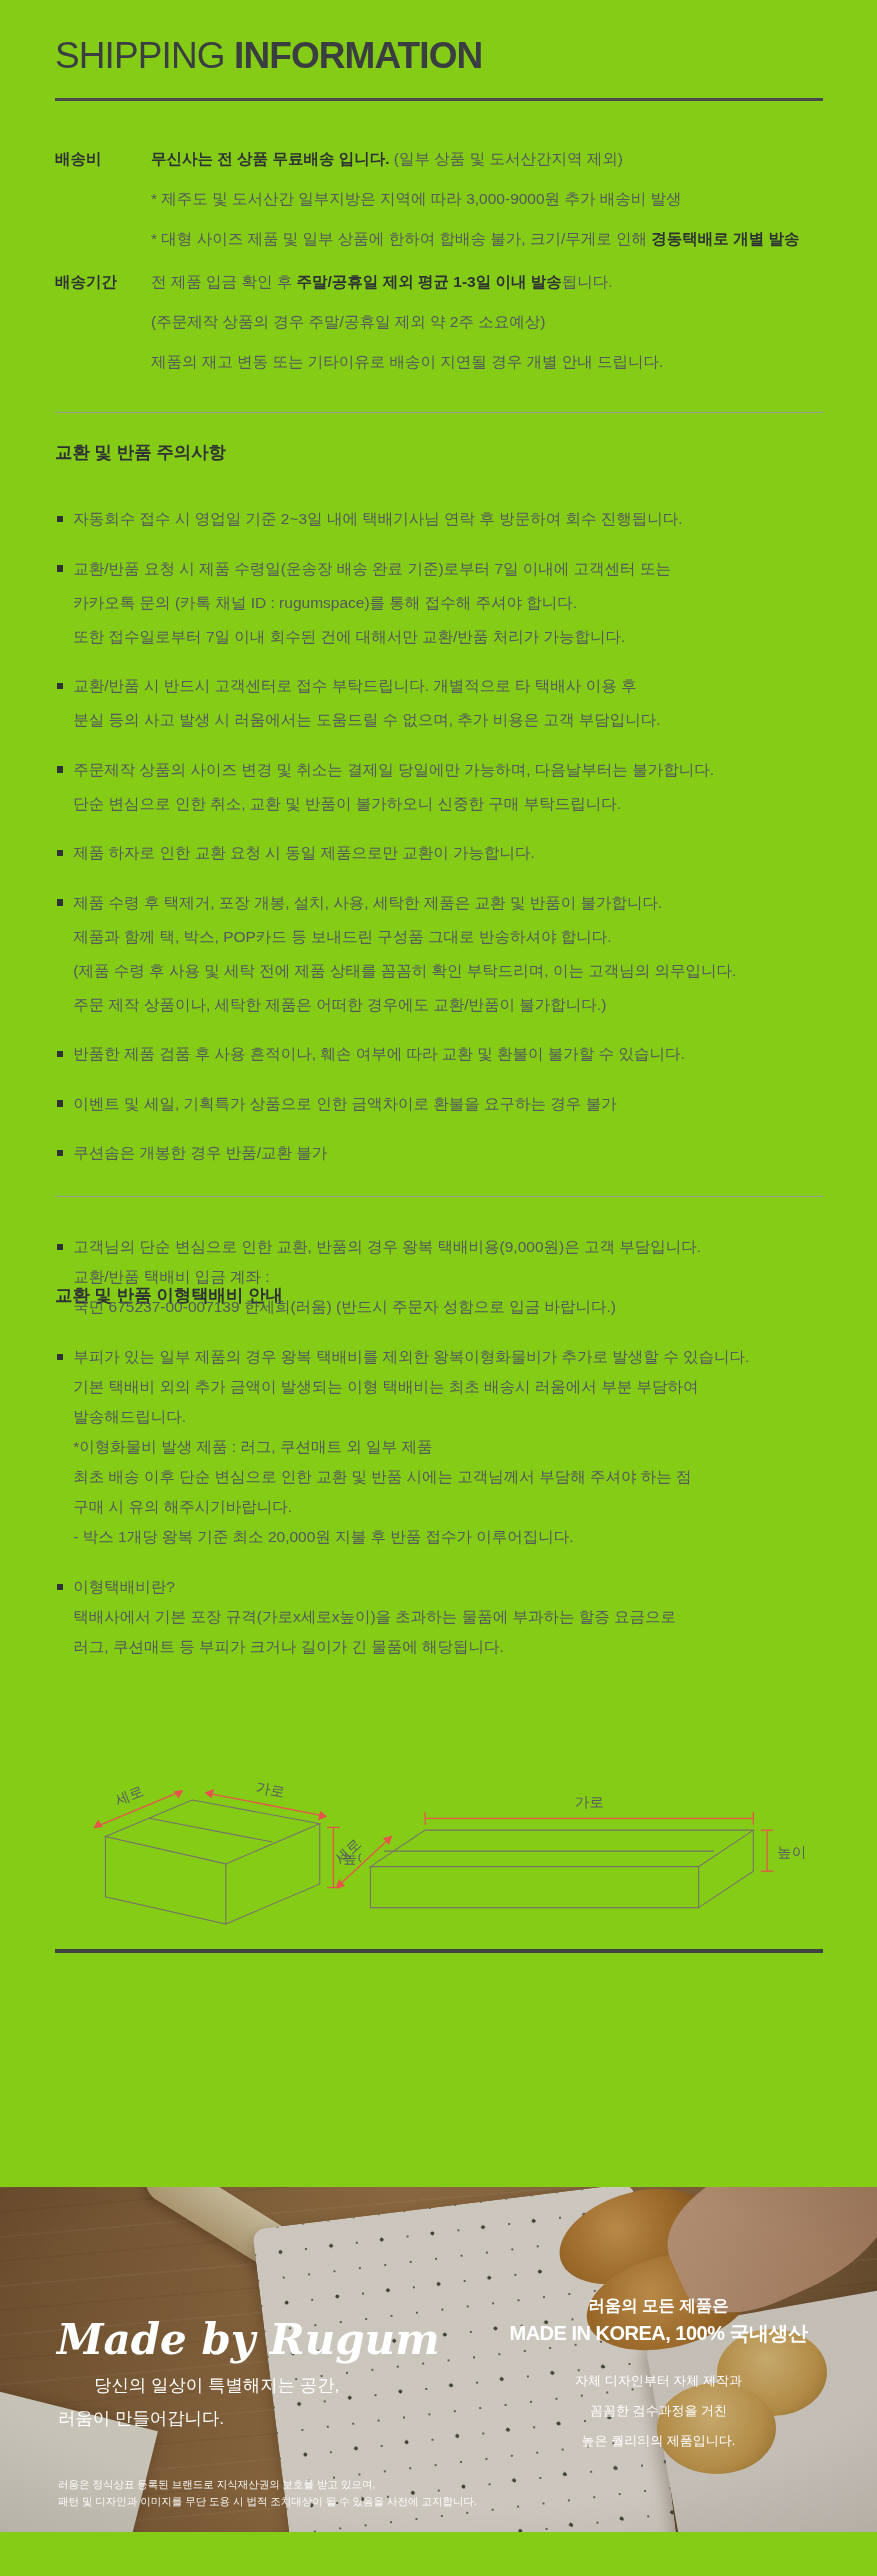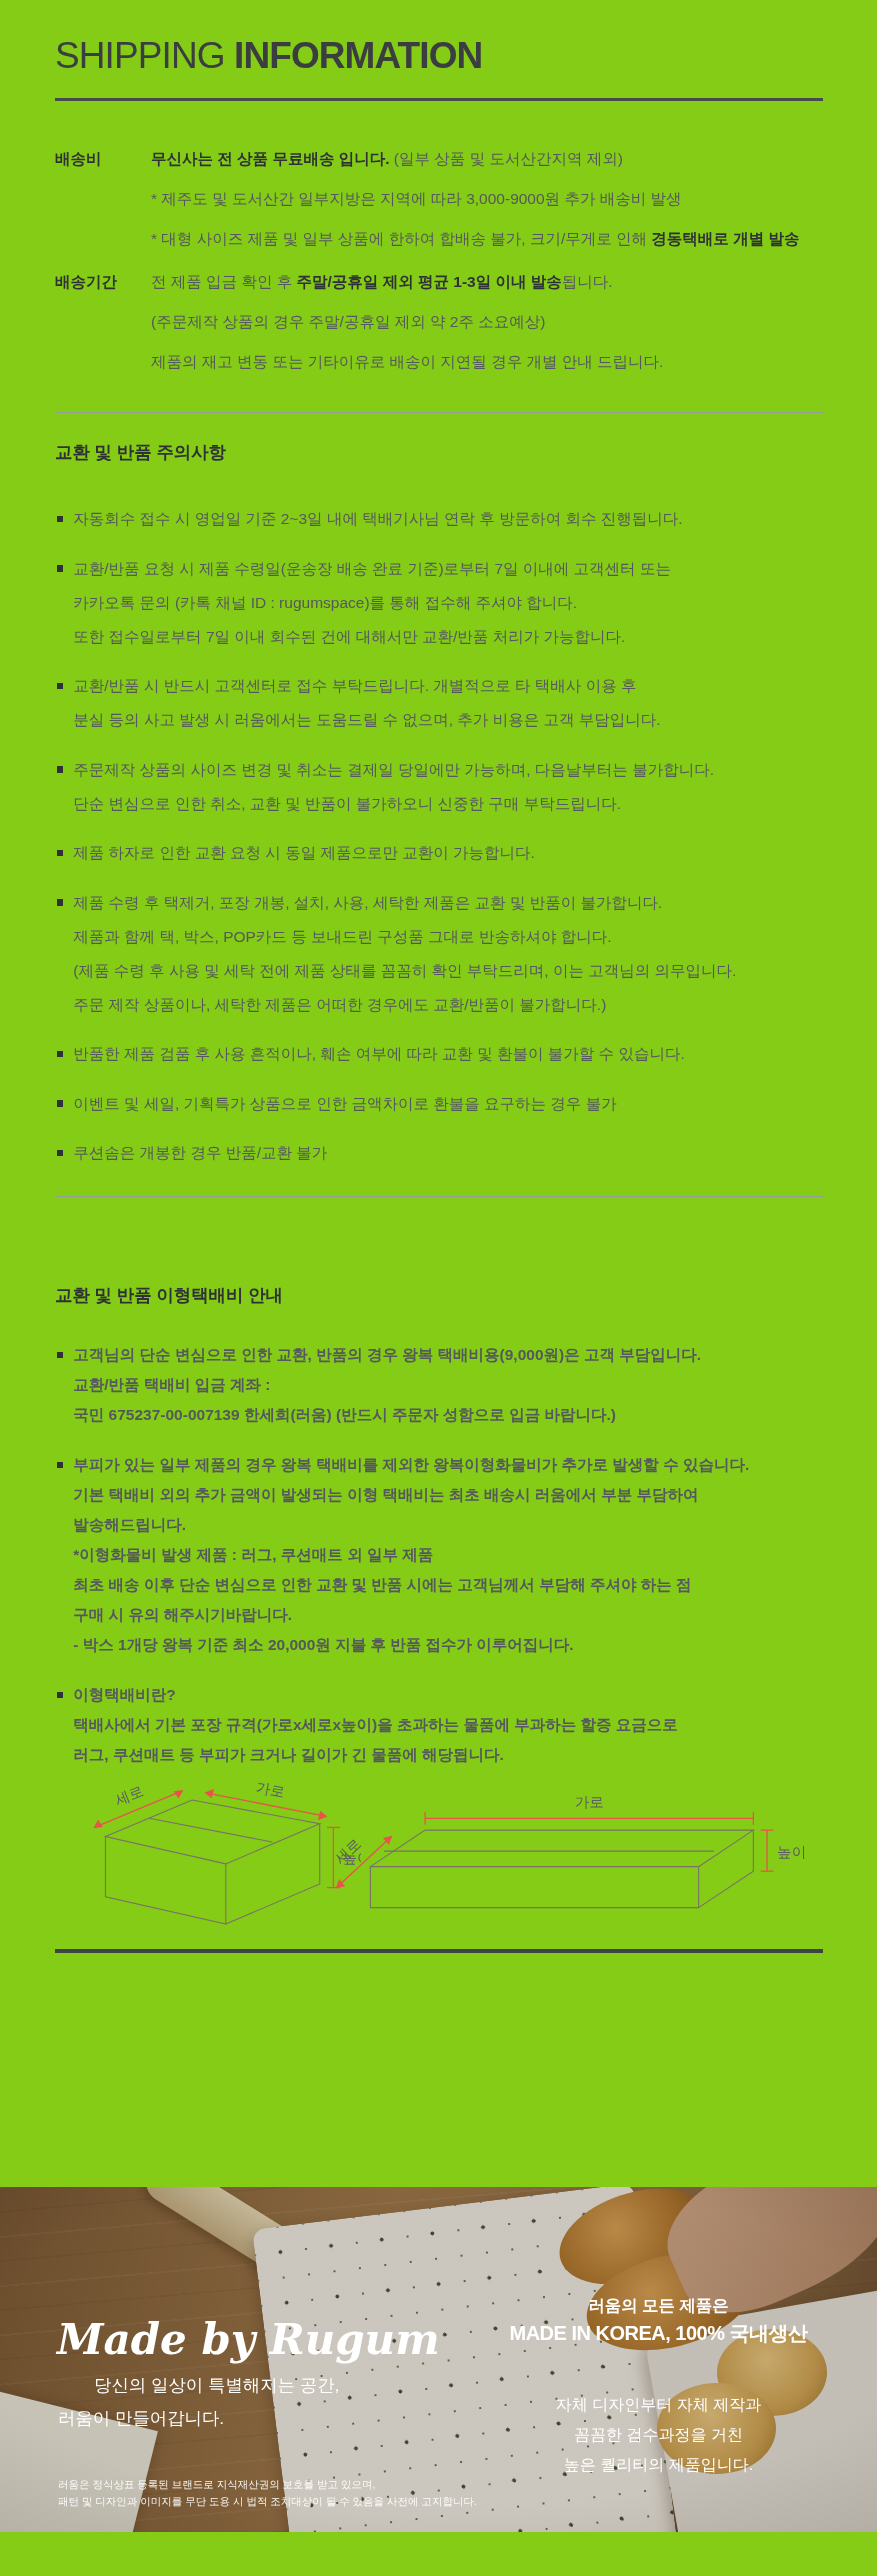--- a/index.html
+++ b/index.html
@@ -20,21 +20,21 @@
   .row-period{top:262px;}
   
   .divider{position:absolute;left:55px;width:768px;height:0.9px;background:#9a9da0;}
   .divider.thick{height:3.7px;background:#3f4143;}
   .div1{top:412px;} .div2{top:1196px;} .div3{top:1949px;}
   
   .sec-heading{position:absolute;left:55px;font-size:17.4px;font-weight:700;color:#2f3235;}
   .h1{top:440px;} .h2{top:1283px;}
   .bullet-list{position:absolute;left:55px;width:786px;margin:0;padding:0;list-style:none;}
   .list1{top:490px;margin-top:12px;} .list1 li{line-height:34px;}
-  .list2{top:1340px;font-weight:bold;} .list2 li{line-height:30px;}
+  .list2{top:1232px;} .list2 li{line-height:30px;}
   .bullet-list li{position:relative;padding-left:18.3px;margin:0 0 15.5px 0;font-size:15.5px;
                   white-space:pre-line;color:#55585c;}
   .list2 li{margin-bottom:20px;}
   .bullet-list li::before{content:"";position:absolute;left:1.8px;top:13.7px;width:6.4px;height:6.4px;background:#2f3235;}
   .list2 li::before{top:12px;}
   
   .diagrams{position:absolute;left:0;top:1780px;width:877px;height:164px;}
   .box-svg{position:absolute;top:0;}
   .svg-left{left:87px;}
   .svg-right{left:329px;}
@@ -70,21 +70,21 @@
   
   .foot-text{position:absolute;color:#fff;}
   .brand-script{left:57px;top:128px;font-family:"DejaVu Serif",serif;font-style:italic;font-weight:700;
     font-size:42px;letter-spacing:0px;}
   .tagline1{left:58px;top:186px;font-size:17.4px;margin-left:36px;}
   .tagline2{left:58px;top:219px;font-size:17.4px;}
   .legal{left:58px;top:289px;font-size:10.5px;line-height:17.4px;white-space:pre-line;color:rgba(255,255,255,.95);}
   .right-col{left:439px;width:439px;text-align:center;}
   .right-intro{top:108px;font-size:16.4px;font-weight:700;}
   .right-madein{top:133px;font-size:20px;font-weight:700;letter-spacing:-0.5px;}
-  .right-lines{top:179px;font-size:16px;line-height:30px;white-space:pre-line;margin-top:24px;}
+  .right-lines{top:179px;font-size:13px;line-height:30px;white-space:pre-line;}
 </style>
 </head>
 <body>
 
 <div class="page">
 
   <div class="title"><span class="light">SHIPPING </span><span class="bold">INFORMATION</span></div>
   <div class="title-rule"></div>
 
   <div class="info-row row-fee">

